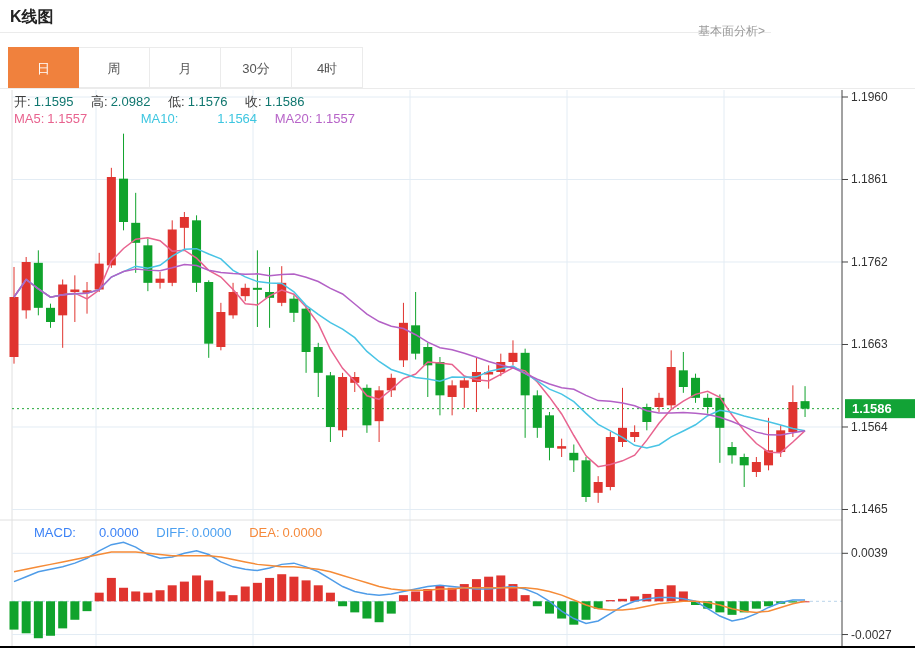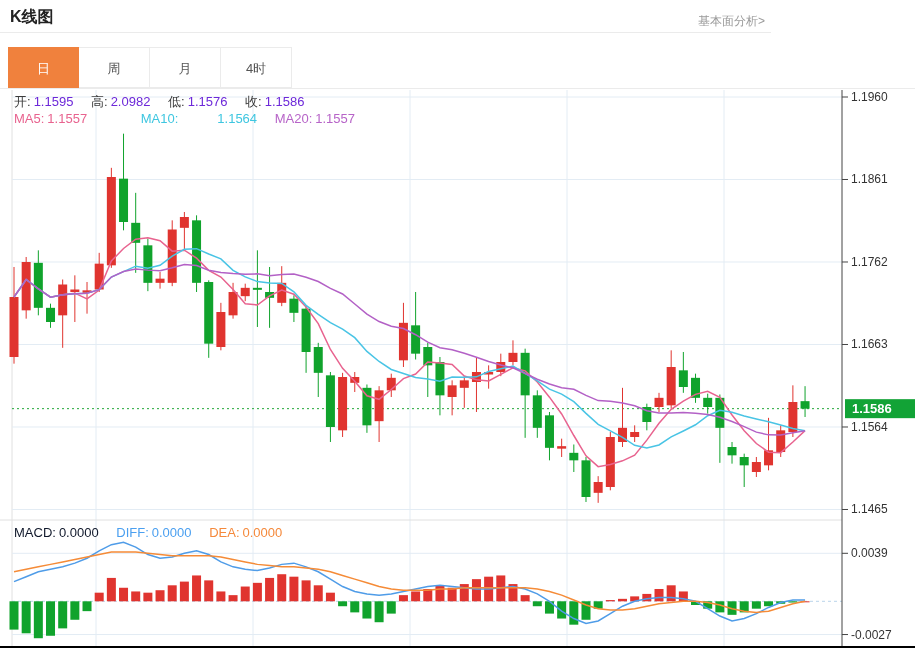--- a/index.html
+++ b/index.html
@@ -1,47 +1,48 @@
 <!DOCTYPE html>
 <html><head>
 <meta charset="utf-8">
 <style>
   html,body{margin:0;padding:0;}
   body{width:915px;height:648px;position:relative;background:#fff;overflow:hidden;
        font-family:"Liberation Sans","DejaVu Sans",sans-serif;}
   .header{position:absolute;left:0;top:0;width:771px;height:32px;border-bottom:1px solid #ebebeb;background:#fff;}
   .title{position:absolute;left:10px;top:7px;font-size:16px;font-weight:bold;color:#222;}
-  .fund-link{position:absolute;right:6px;top:13px;font-size:12px;color:#999;cursor:pointer;}
+  .fund-link{position:absolute;right:6px;top:23px;font-size:12px;color:#999;cursor:pointer;}
   .tabbar{position:absolute;left:8px;top:47px;display:flex;z-index:3;}
   .tab{width:71px;height:41px;line-height:41px;text-align:center;font-size:13px;color:#555;
        border:1px solid #ebebeb;border-left:none;background:#fff;cursor:pointer;box-sizing:border-box;}
   .tab:first-child{border-left:1px solid #ebebeb;}
   .tab.active{background:#f0813d;border-color:#f0813d;color:#fff;}
   .tab-underline{position:absolute;left:0;top:88px;width:915px;height:1px;background:#ebebeb;}
   .leg{position:absolute;font-size:13px;white-space:nowrap;z-index:4;}
   .leg span{margin-right:3px;}
   .leg .gap{margin-right:14px;}
   .lab{color:#3c3c3c;}
-  .val-g{color:#6d28d9;}
+  .val-g{color:#0f766e;}
   .ma5{color:#e8638f;text-align:right;} .ma10{color:#3ec6e0;padding-left:36px;} .ma20{color:#b764c8;}
-  .m-macd{color:#0f172a;} .m-diff{color:#4a9ff0;} .m-dea{color:#f5893b;margin-top:14px;}
+  .m-macd{color:#3b82f6;padding-left:20px;} .m-diff{color:#4a9ff0;} .m-dea{color:#f5893b;margin-top:14px;}
   svg{position:absolute;left:0;top:0;z-index:1;}
 </style>
 </head>
 <body>
 
 <div class="header">
   <div class="title">K线图</div>
   <div class="fund-link">基本面分析&gt;</div>
 </div>
 
 <div class="tabbar">
     <div class="tab active">日</div>
     <div class="tab">周</div>
     <div class="tab">月</div>
+    <div class="tab">30分</div>
     <div class="tab">4时</div>
   </div>
 <div class="tab-underline"></div>
 
 <svg id="chart" width="915" height="648" viewBox="0 0 915 648">
     <g>
       <line x1="12" y1="90" x2="12" y2="646" stroke="#e0e0e0" stroke-width="1"></line>
       <line x1="96" y1="90" x2="96" y2="646" stroke="#e3ecf4" stroke-width="1"></line>
       <line x1="253" y1="90" x2="253" y2="646" stroke="#e3ecf4" stroke-width="1"></line>
       <line x1="410" y1="90" x2="410" y2="646" stroke="#e3ecf4" stroke-width="1"></line>

